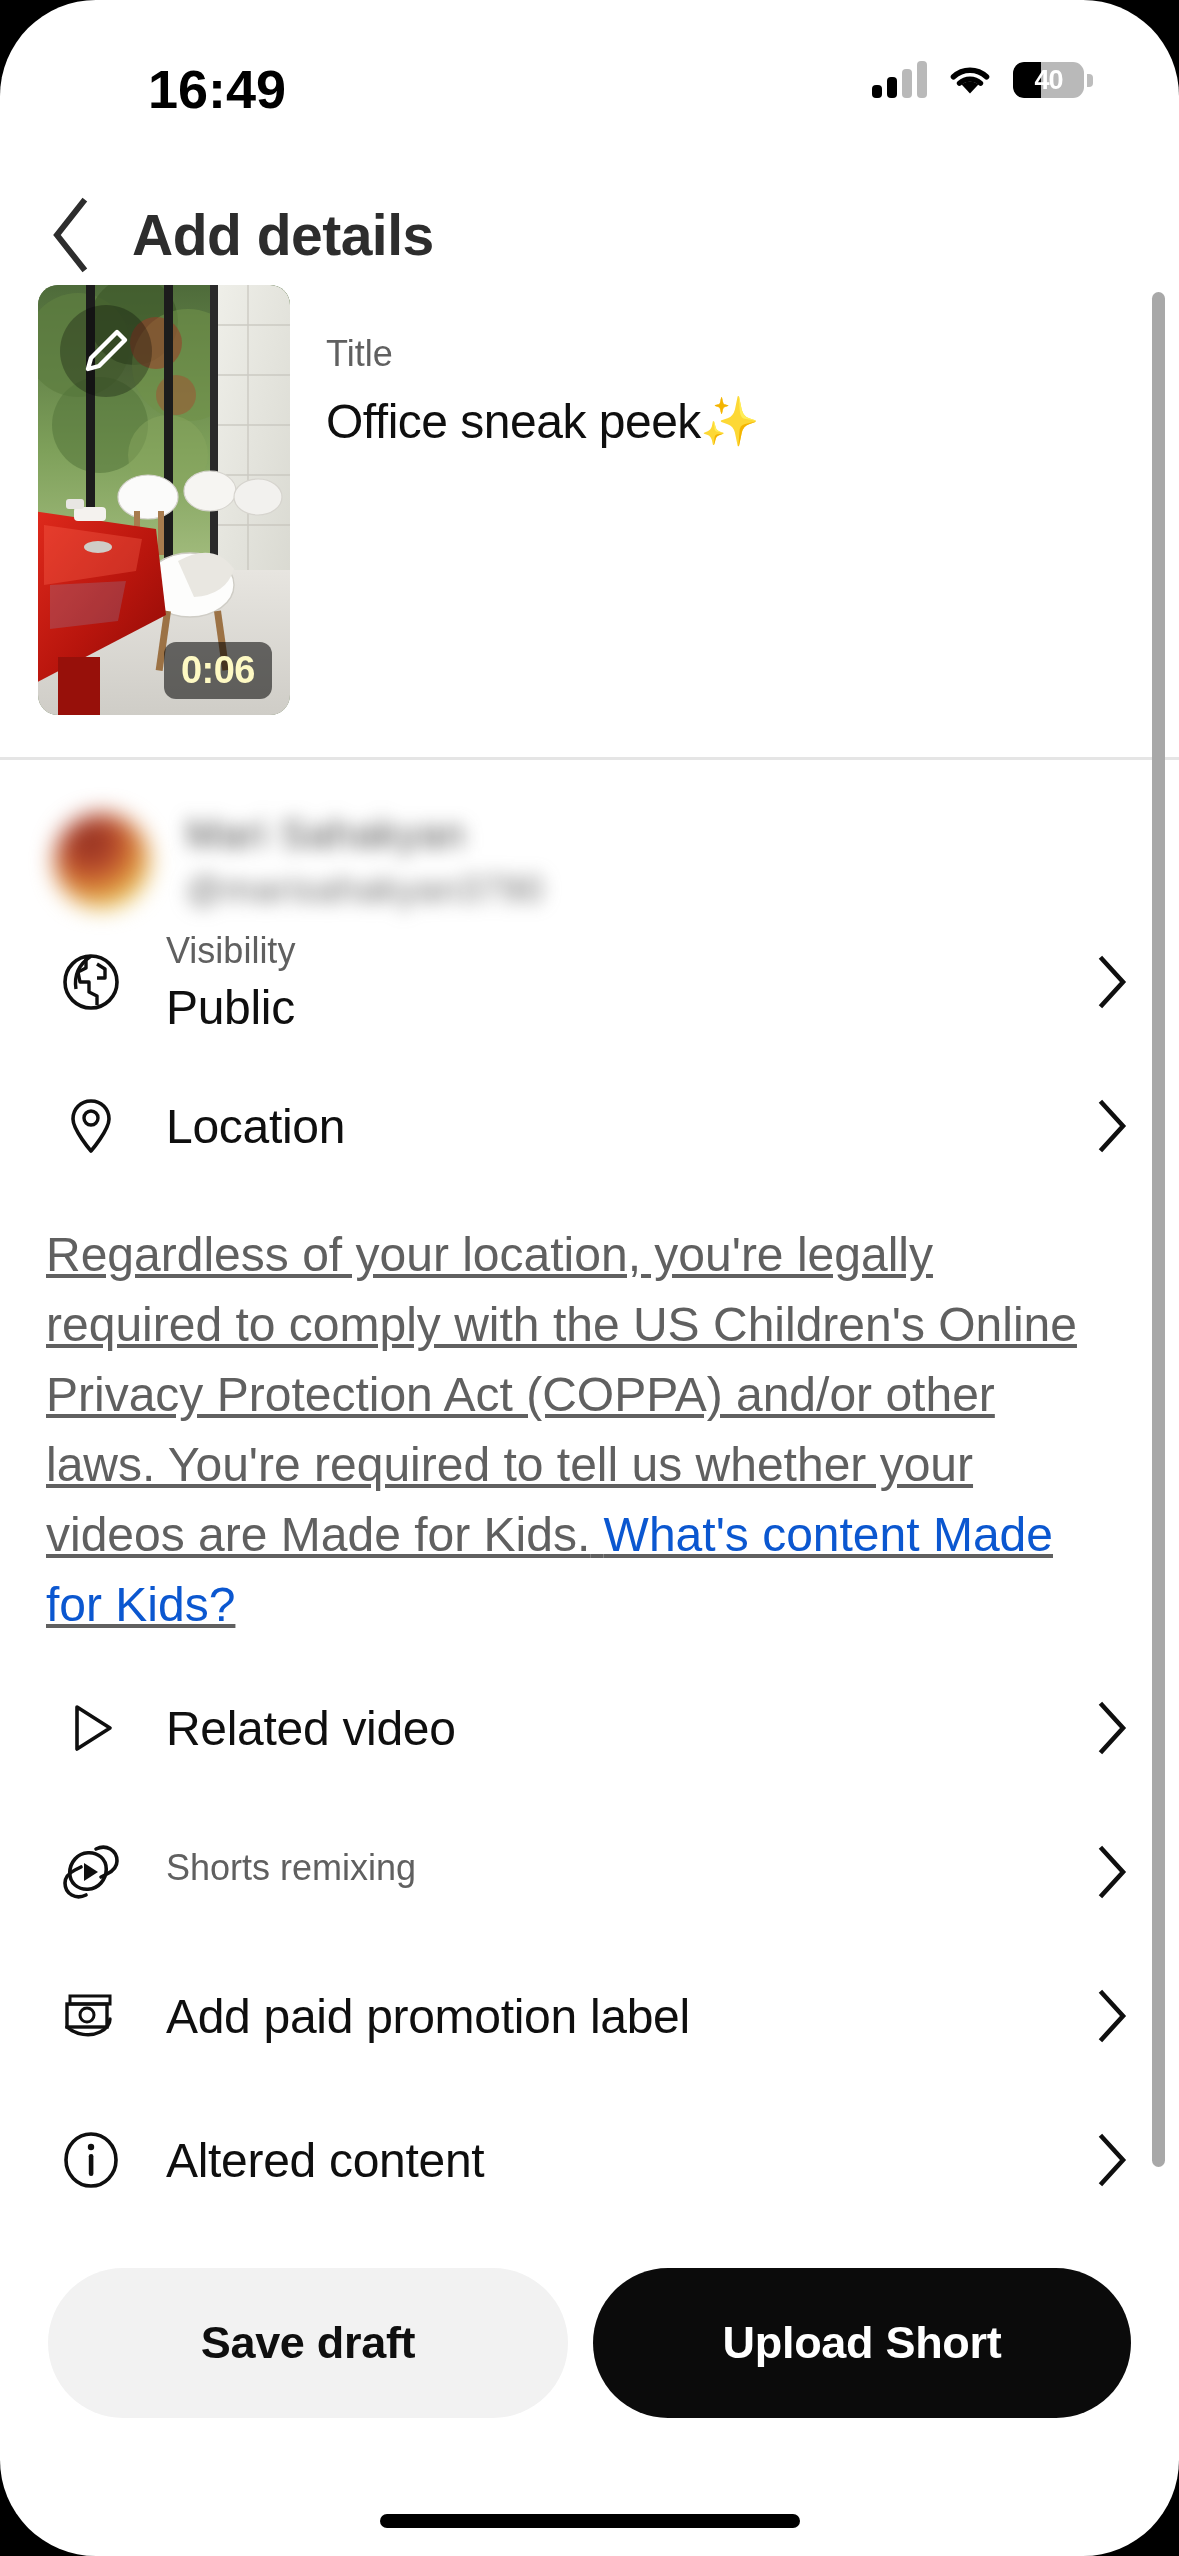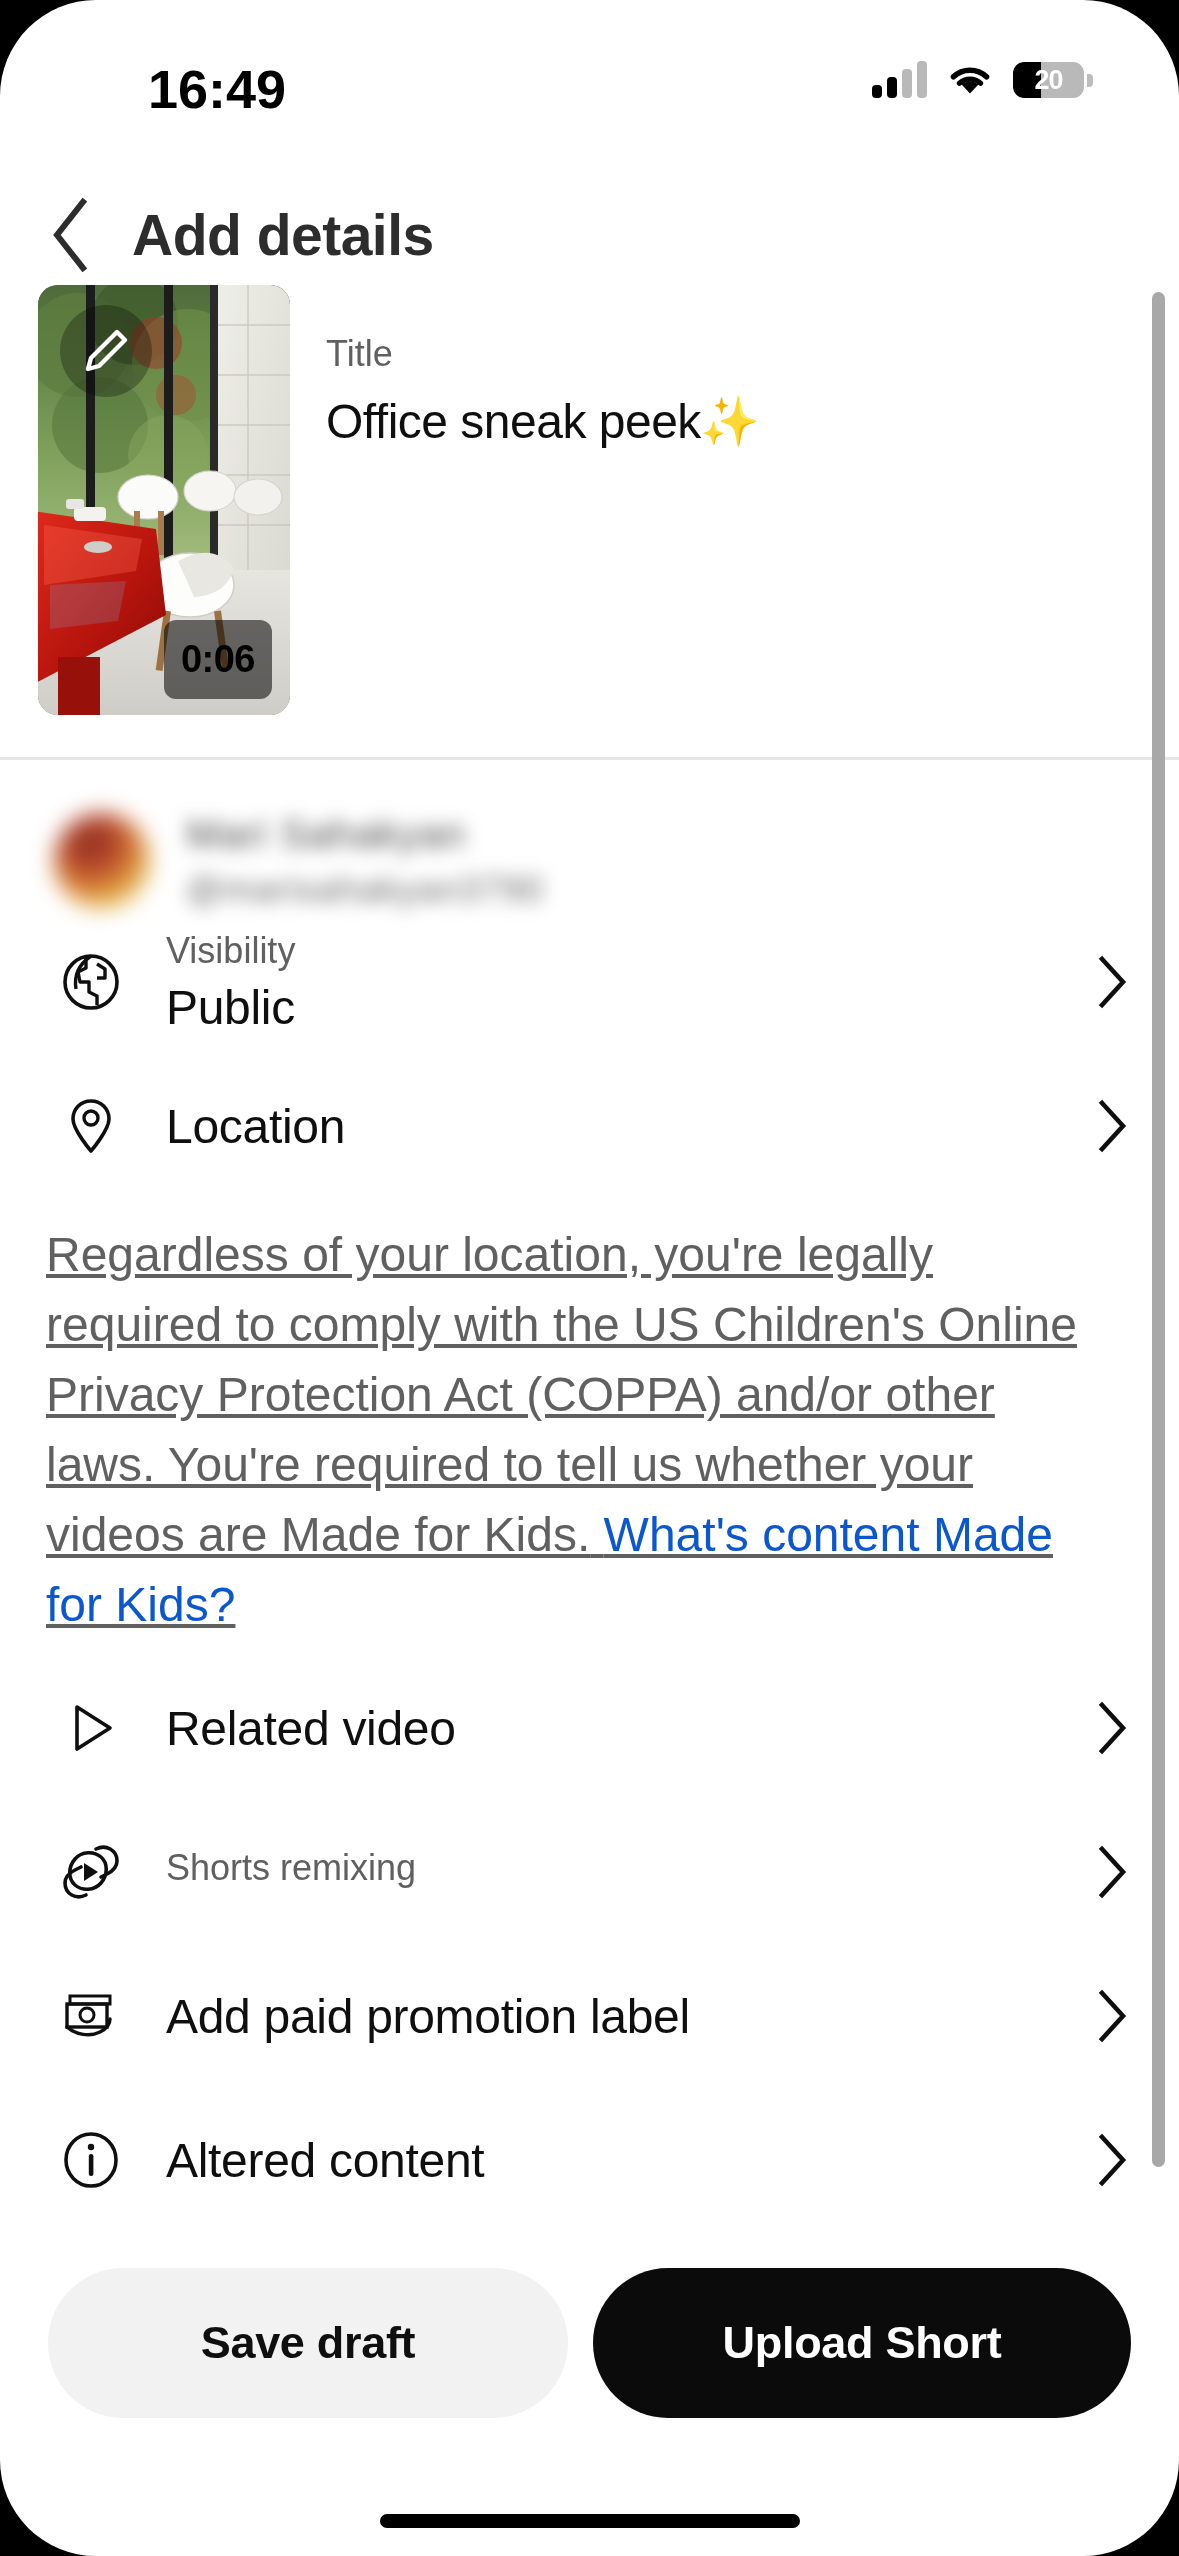--- a/index.html
+++ b/index.html
@@ -159,24 +159,24 @@
     background: rgba(0,0,0,0.28);
     display: flex;
     align-items: center;
     justify-content: center;
   }
   #duration-badge {
     position: absolute;
     right: 18px;
     bottom: 16px;
     background: rgba(0,0,0,0.55);
-    color: #000000;
+    color: #fef9c3;
     font-size: 38px;
     font-weight: bold;
-    padding: 18px 17px;
+    padding: 7px 17px;
     border-radius: 12px;
     letter-spacing: -0.5px;
   }
   #title-block {
     margin-left: 36px;
     padding-top: 48px;
   }
   #title-label {
     font-size: 36px;
     color: #606060;
@@ -356,21 +356,21 @@
           <i class="b4"></i>
       </div>
       <svg class="wifi" viewBox="0 0 46 34">
         <path d="M23 30.5 L14.6 21.6 A12.6 12.6 0 0 1 31.4 21.6 Z" fill="#000"></path>
         <path d="M6.5 13.8 A24 24 0 0 1 39.5 13.8" fill="none" stroke="#000" stroke-width="5.6" stroke-linecap="round"></path>
         <path d="M12.4 20.2 A16 16 0 0 1 33.6 20.2" fill="none" stroke="#000" stroke-width="5.2" stroke-linecap="round"></path>
       </svg>
       <div style="display:flex;align-items:center;">
         <div class="battery">
           <div class="fill"></div>
-          <div class="pct">20</div>
+          <div class="pct">40</div>
         </div>
         <div class="batt-nub"></div>
       </div>
     </div>
   </div>
 
   <div id="header">
     <div id="back-btn">
       <svg width="46" height="78" viewBox="0 0 46 78">
         <path d="M36 6 L10 39 L36 72" fill="none" stroke="#2d2d2d" stroke-width="6" stroke-linecap="square"></path>

